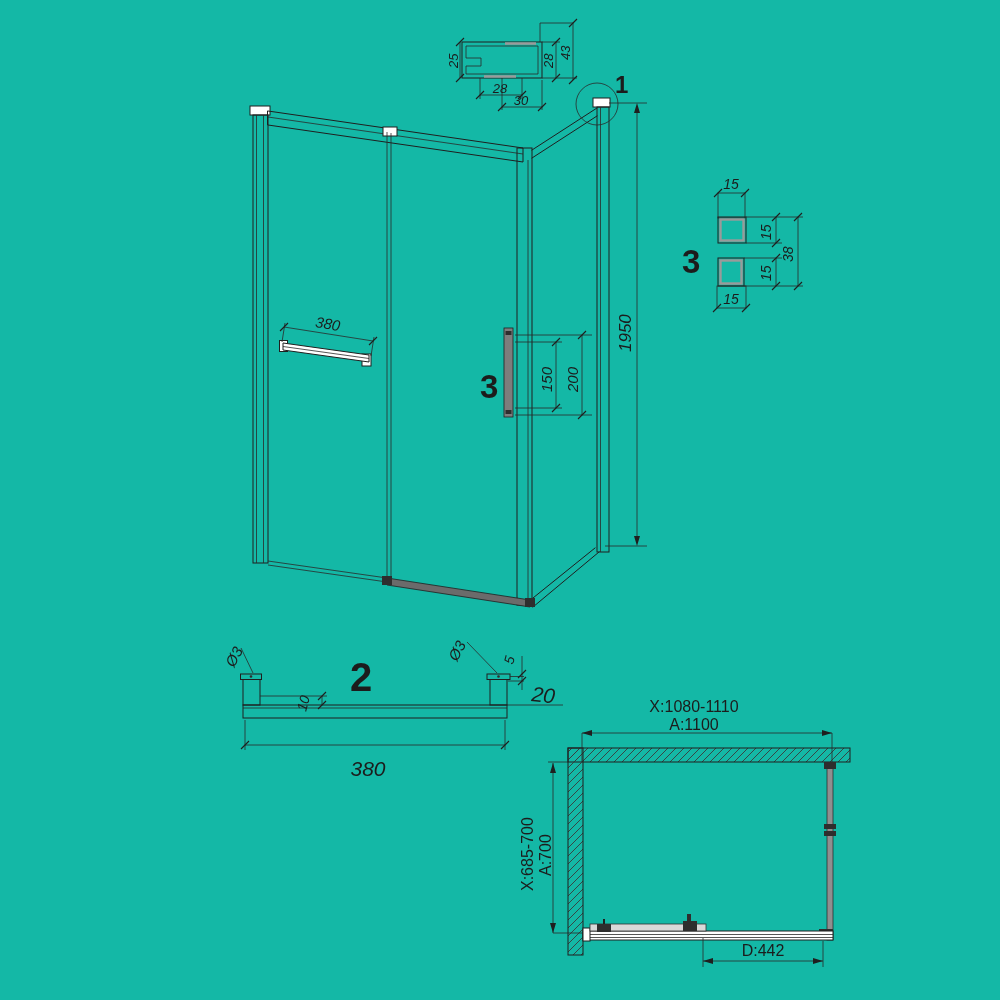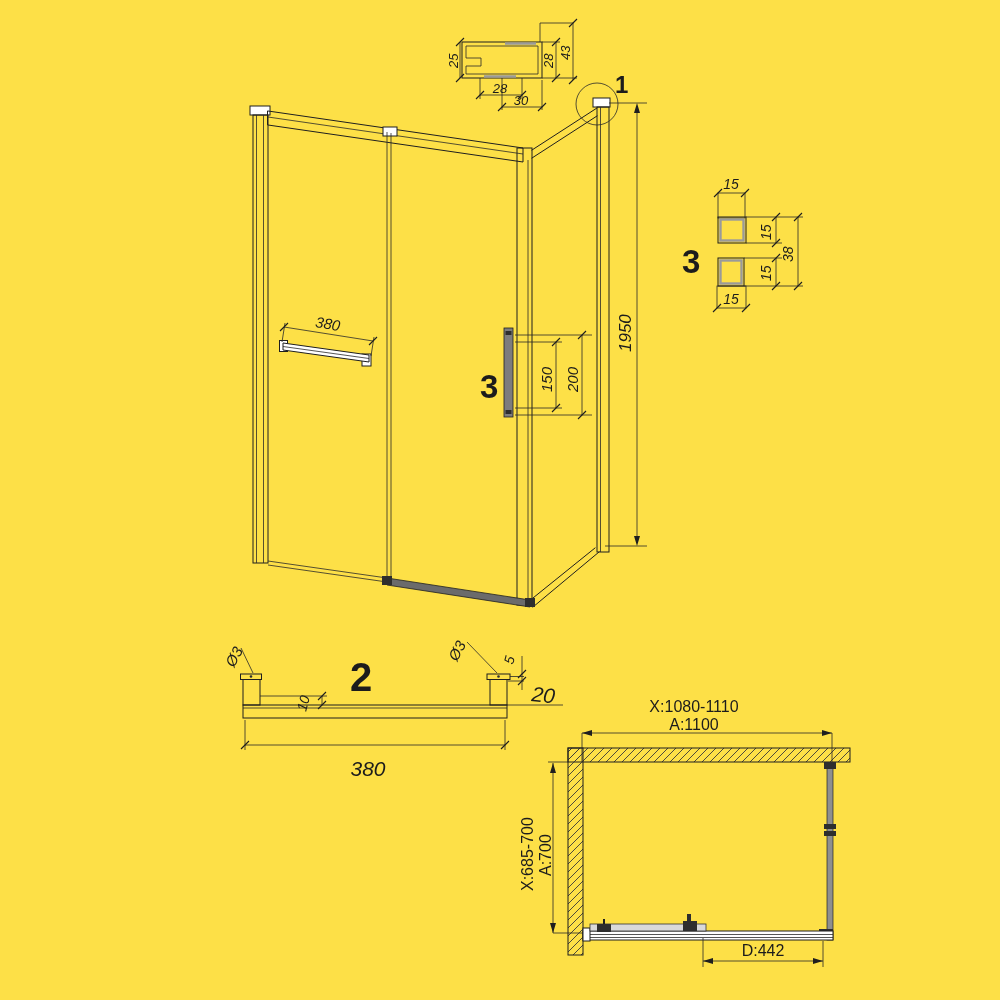--- a/index.html
+++ b/index.html
@@ -1,16 +1,16 @@
 <!DOCTYPE html>
 <html><head>
 <meta charset="utf-8">
 <style>
   html,body{margin:0;padding:0;background:#fff;}
-  #page{width:1000px;height:1000px;background:#fde047;position:relative;overflow:hidden;}
+  #page{width:1000px;height:1000px;background:#14b8a6;position:relative;overflow:hidden;}
   svg{display:block;}
   .ln   {stroke:#1f1f1f;stroke-width:1;fill:none;stroke-linecap:square;}
   .thin {stroke:#2a2a2a;stroke-width:.8;fill:none;}
   .dimln{stroke:#2a2a2a;stroke-width:.8;fill:none;}
   .tick {stroke:#1f1f1f;stroke-width:1.1;fill:none;}
   .grayln{stroke:#9a9a9a;stroke-width:2.4;fill:none;}
   .fillw{fill:#ffffff;stroke:#1f1f1f;stroke-width:1;}
   .filld{fill:#2e2e2e;stroke:none;}
   .fillg{fill:#7d7d7d;stroke:#1f1f1f;stroke-width:.8;}
   .glass{fill:#8f8f8f;stroke:#222;stroke-width:.7;}

